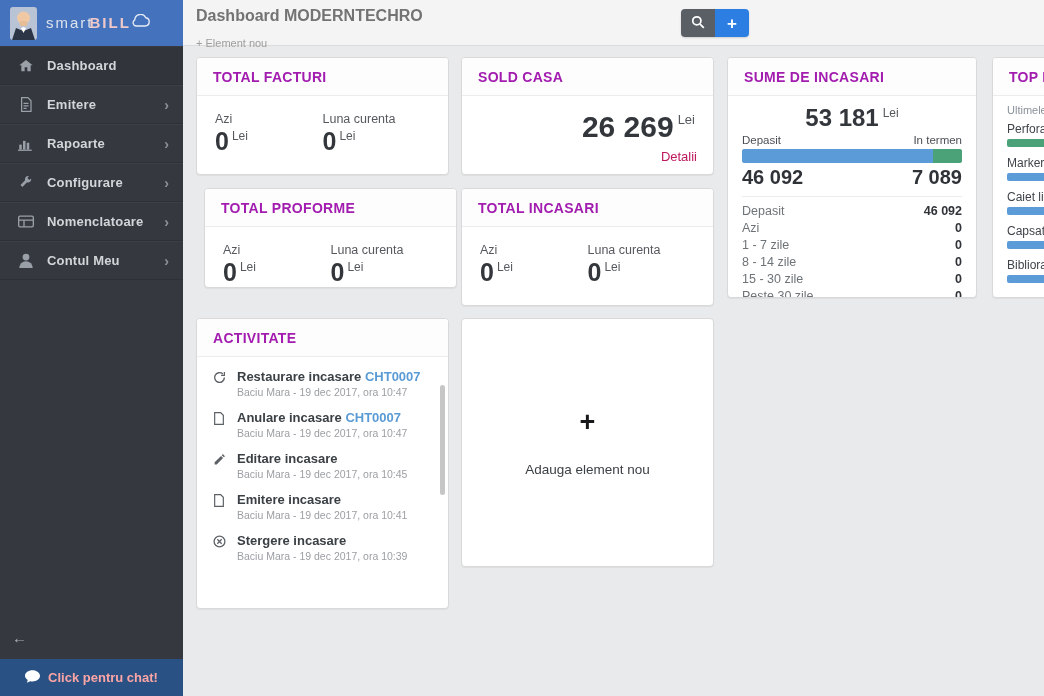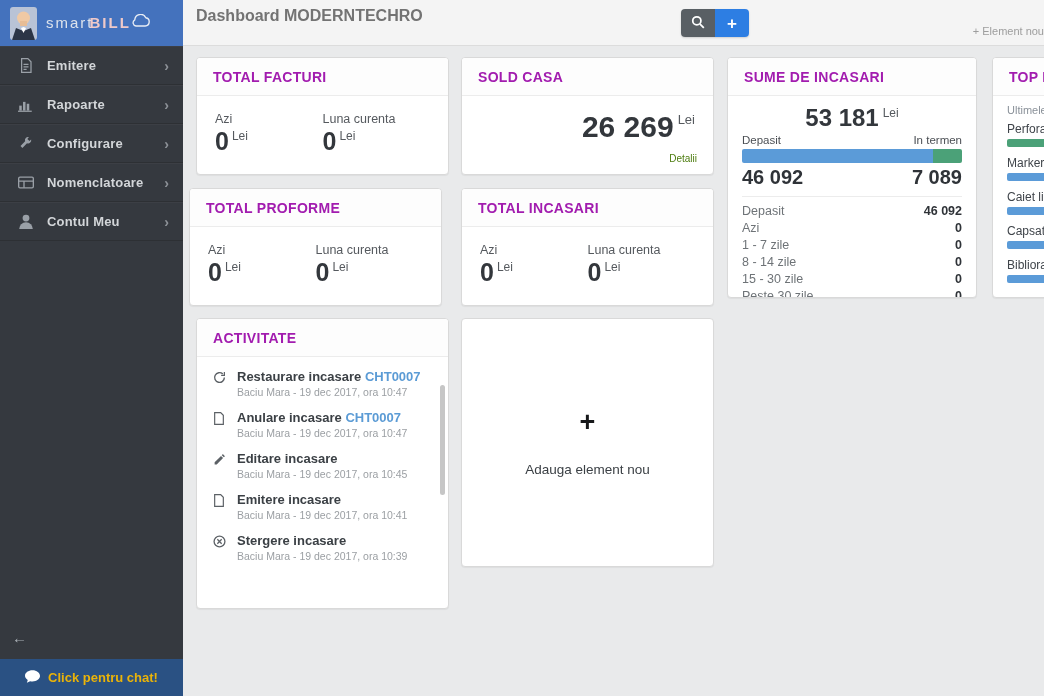--- a/index.html
+++ b/index.html
@@ -17,55 +17,55 @@
   .cloud { color:#e8edf5; }
   .menu-item { height:39px; display:flex; align-items:center; padding:0 14px 0 17px;
       border-bottom:1px solid #2d3034; border-top:1px solid rgba(255,255,255,0.035); cursor:pointer; }
   .menu-item.active { background:#31343a; }
   .menu-item .mi-icon { width:17px; height:17px; color:#9aa0a7; margin-right:13px; flex:0 0 auto; display:flex; align-items:center; justify-content:center; }
   .menu-item .mi-label { color:#d3d6d9; font-size:13px; font-weight:700; letter-spacing:.2px; flex:1; }
   .menu-item .mi-chevron { color:#8d9298; font-size:14px; font-weight:700; }
   .collapse-arrow { position:absolute; left:12px; bottom:50px; color:#aab0b6; font-size:15px; cursor:pointer; }
   .chat-bar { position:absolute; left:0; bottom:0; width:183px; height:37px; background:#2a5183;
       display:flex; align-items:center; justify-content:center; gap:8px; cursor:pointer; }
-  .chat-bar .chat-label { color:#eab308; font-size:13px; font-weight:700; }
+  .chat-bar .chat-label { color:#fca5a5; font-size:13px; font-weight:700; }
 
   
   .main-header { position:absolute; left:183px; top:0; width:861px; height:46px; background:#f4f4f4;
       border-bottom:1px solid #dcdcdc; padding:7px 0 0 13px; }
   .page-title { font-size:16px; font-weight:700; color:#737373; }
-  .page-subtitle { font-size:11px; color:#9d9d9d; margin-top:0; cursor:pointer;text-align:right; }
+  .page-subtitle { font-size:11px; color:#9d9d9d; margin-top:12px; cursor:pointer; }
   .btn-group { position:absolute; right:295px; top:9px; display:flex; border-radius:4px; overflow:hidden; box-shadow:0 1px 2px rgba(0,0,0,.15); }
   .btn { width:34px; height:28px; border:none; display:flex; align-items:center; justify-content:center; cursor:pointer; }
   .btn-search { background:#595f64; color:#fff; }
   .btn-add { background:#2d7ee3; color:#fff; font-size:17px; font-weight:700; line-height:1; }
 
   
   .card { position:absolute; background:#fff; border:1px solid #d9d9d9; border-radius:4px;
       box-shadow:0 1px 1px rgba(0,0,0,.05); overflow:hidden; }
   .card-header { padding:10px 16px 9px; border-bottom:1px solid #ececec; background:#fdfdfd; }
   .card-title { font-size:14px; font-weight:700; color:#a21caf; letter-spacing:.3px; }
   .c-facturi  { left:196px; top:57px;  width:253px; height:118px; }
   .c-sold     { left:461px; top:57px;  width:253px; height:118px; }
   .c-sume     { left:727px; top:57px;  width:250px; height:241px; }
   .c-top      { left:992px; top:57px;  width:253px; height:241px; }
-  .c-proforme { left:189px; top:188px; width:253px; height:118px; }
+  .c-proforme { left:204px; top:188px; width:253px; height:100px; }
   .c-incasari { left:461px; top:188px; width:253px; height:118px; }
   .c-activ    { left:196px; top:318px; width:253px; height:291px; }
   .c-add      { left:461px; top:318px; width:253px; height:249px; cursor:pointer; }
 
   .two-col { display:flex; padding:16px 18px 0; }
   .two-col .col { width:50%; }
   .stat-label { font-size:12.5px; color:#55595e; margin-bottom:3px; }
   .stat-value { font-size:25px; font-weight:700; color:#33373c; line-height:1; }
   .stat-cur { font-size:12px; font-weight:400; color:#55595e; vertical-align:10px; margin-left:3px; }
 
   .sold-value { padding:14px 18px 0; font-size:30px; font-weight:700; color:#33373c;text-align:right; }
   .sold-cur { font-size:13px; font-weight:400; color:#55595e; vertical-align:13px; margin-left:4px; }
-  .detalii-link { position:absolute; right:16px; bottom:10px; font-size:10px; color:#4d7c0f; cursor:pointer; }
+  .detalii-link { position:absolute; right:16px; bottom:10px; font-size:13px; color:#be185d; cursor:pointer; }
 
   .sume-body { padding:8px 14px 0; }
   .sume-total { text-align:center; font-size:24px; font-weight:700; color:#33373c; }
   .sume-total .sume-cur { font-size:12px; font-weight:400; color:#55595e; vertical-align:9px; margin-left:4px; }
   .sume-bar-labels { display:flex; justify-content:space-between; font-size:11.5px; color:#4b4f54; margin:2px 0 3px; }
   .sume-bar { display:flex; height:14px; border-radius:2px; overflow:hidden; }
   .sume-bar .seg-overdue { background:#5b9bd8; }
   .sume-bar .seg-interm  { background:#4ba178; }
   .sume-bar-values { display:flex; justify-content:space-between; font-size:20px; font-weight:700; color:#2f3338; margin-top:3px; padding-bottom:7px; border-bottom:1px solid #ececec; }
   .sume-rows { padding:6px 0 0; }
@@ -113,20 +113,29 @@
         <span class="brand-smart">smart</span>
         <span class="brand-bill">BILL</span>
         <span class="cloud">
           <svg width="20" height="14" viewBox="0 0 24 16" fill="none" stroke="#e8edf5" stroke-width="1.6">
               <path d="M6 14h11a5 5 0 0 0 .8-9.9A7 7 0 0 0 4.5 6.6 4 4 0 0 0 6 14z"></path>
             </svg>
         </span>
       </span>
     </div>
 
+    <div class="menu-item active">
+      <span class="mi-icon">
+          <svg width="16" height="16" viewBox="0 0 24 24" fill="currentColor">
+            <path d="M12 3 2 11h3v9h5v-6h4v6h5v-9h3z"></path>
+          </svg>
+        </span>
+      <span class="mi-label">Dashboard</span>
+      <span class="mi-chevron"></span>
+    </div>
     <div class="menu-item">
       <span class="mi-icon">
           <svg width="14" height="15" viewBox="0 0 20 24" fill="none" stroke="currentColor" stroke-width="2">
             <path d="M3 1h10l5 5v17H3z"></path>
             <path d="M6 10h8M6 14h8M6 18h5"></path>
           </svg>
         </span>
       <span class="mi-label">Emitere</span>
       <span class="mi-chevron">›</span>
     </div>

